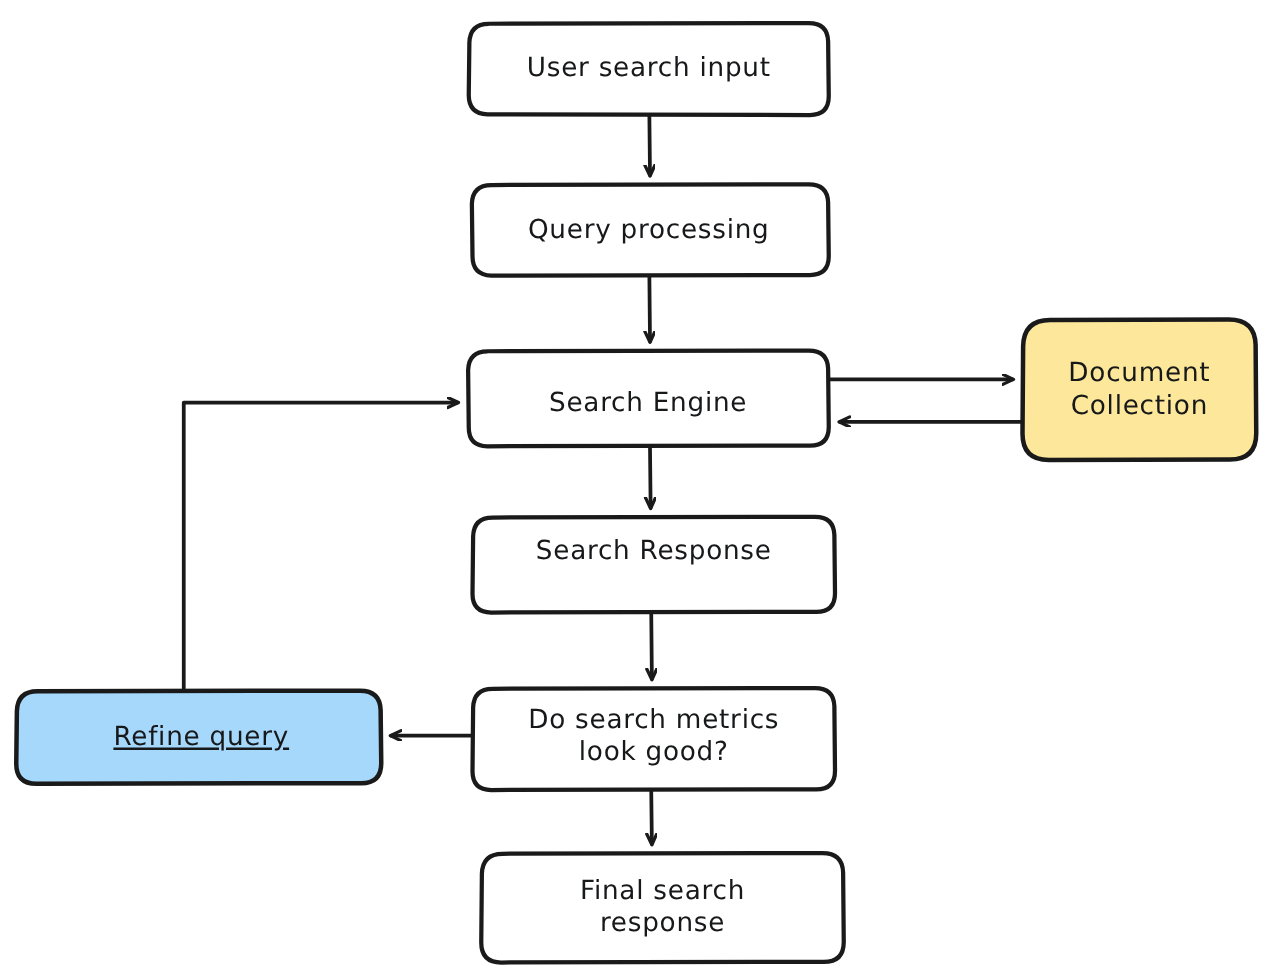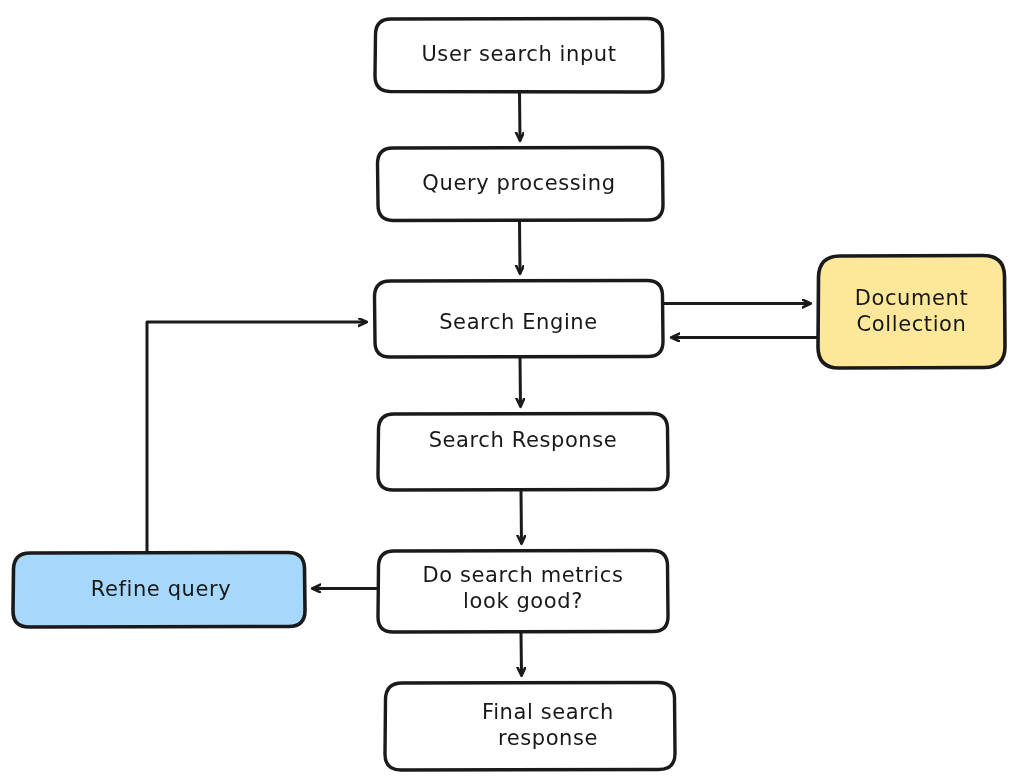--- a/index.html
+++ b/index.html
@@ -105,19 +105,19 @@
   <span class="node-label">Document
 Collection</span>
 </div>
 <div class="node" style="left:378px; top:402px; width:290px; height:77px;">
   <span class="node-label">Search Response</span>
 </div>
 <div class="node" style="left:378px; top:550px; width:290px; height:78px;">
   <span class="node-label">Do search metrics
 look good?</span>
 </div>
-<div class="node" style="left:13px; top:552px; width:296px; height:75px;">
+<div class="node" style="left:13px; top:552px; width:296px; height:75px;text-decoration:underline;">
   <span class="node-label">Refine query</span>
 </div>
-<div class="node" style="left:403px; top:682px; width:290px; height:88px;">
+<div class="node" style="left:385px; top:682px; width:290px; height:88px;">
   <span class="node-label">Final search
 response</span>
 </div>
 
 </body></html>

